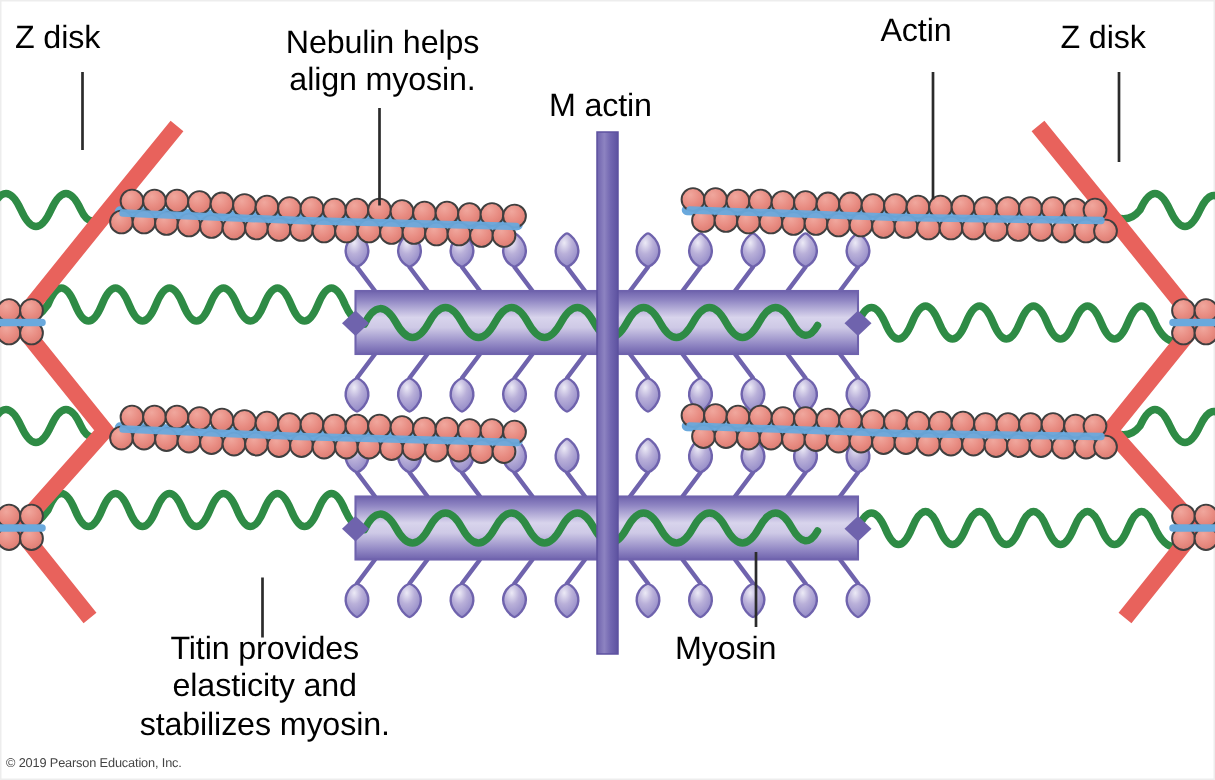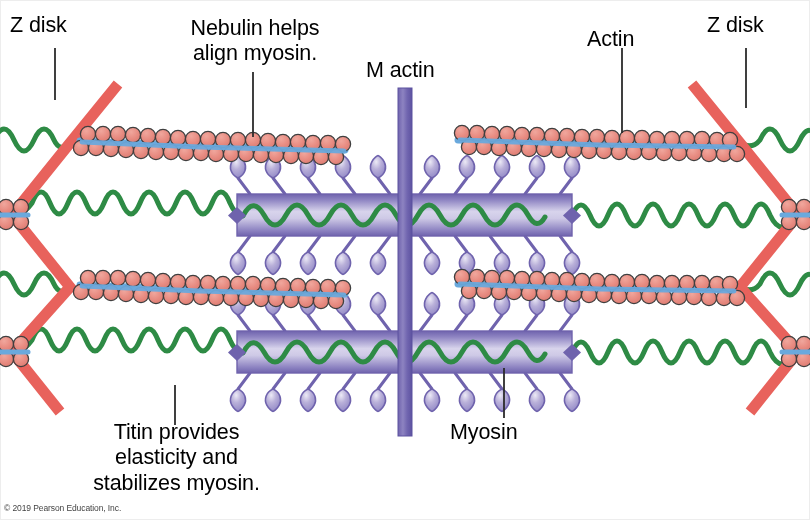--- a/index.html
+++ b/index.html
@@ -465,21 +465,21 @@
     </g>
   </svg>
 
   <div class="label" style="left:10px; top:13px;">Z disk</div>
 
   <div class="label" style="left:155px; top:16px; width:200px;">Nebulin helps
 align myosin.</div>
 
   <div class="label" style="left:366px; top:58px;">M actin</div>
 
-  <div class="label" style="left:587px; top:27px;text-align:center;">Actin</div>
+  <div class="label" style="left:587px; top:8px;text-align:center;">Actin</div>
 
   <div class="label" style="left:707px; top:13px;">Z disk</div>
 
   <div class="label" style="left:450px; top:420px;">Myosin</div>
 
   <div class="label" style="left:64px; top:420px; width:225px;">Titin provides
 elasticity and
 stabilizes myosin.</div>
 
   <div class="credit">© 2019 Pearson Education, Inc.</div>

